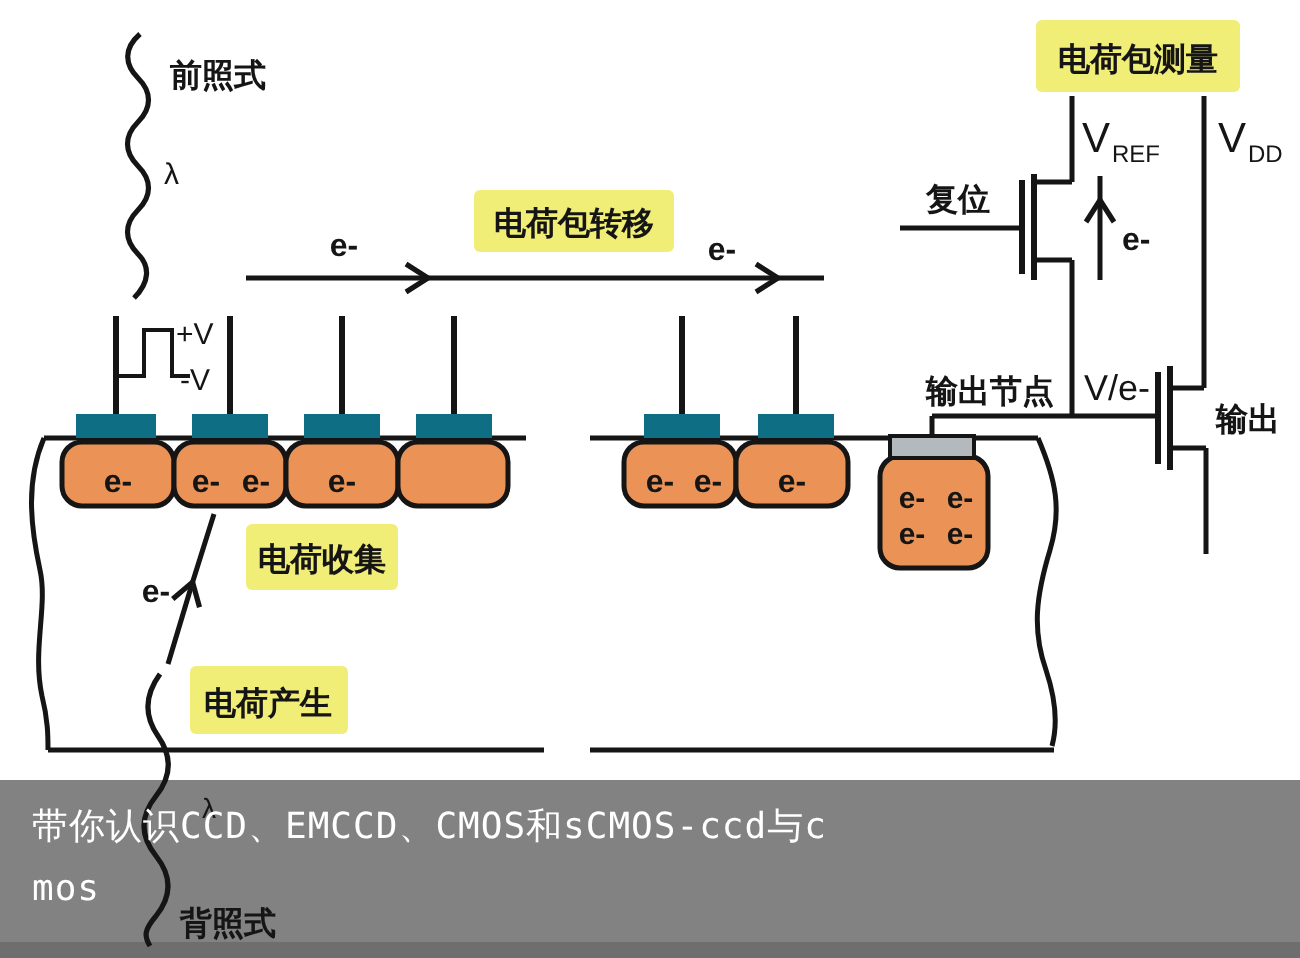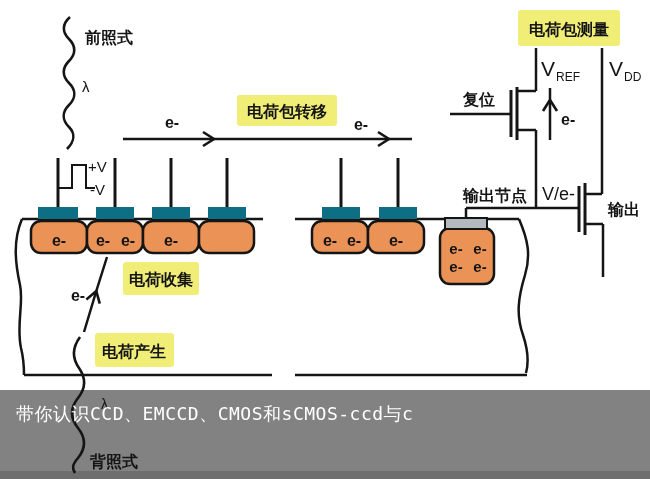--- a/index.html
+++ b/index.html
@@ -156,15 +156,16 @@
     <text x="609" y="76" class="vsym">V</text>
     <text x="624" y="81" class="vsub">DD</text>
 
     <path d="M 80 337 C 72 348 72 358 79 368 C 86 378 86 388 78 398 C 70 408 70 418 78 428 C 86 438 86 448 78 458 C 72 465 72 468 75 473" fill="none" stroke="#151515" stroke-width="2.6"></path>
     <text x="101" y="409" font-size="14">λ</text>
     <text x="90" y="467" class="cjk" fill="#222222">背照式</text>
   </svg>
 
   <div id="caption">
     <div>带你认识CCD、EMCCD、CMOS和sCMOS-ccd与c</div>
+    <div>mos</div>
   </div>
 
 </div>
 
 </body></html>

